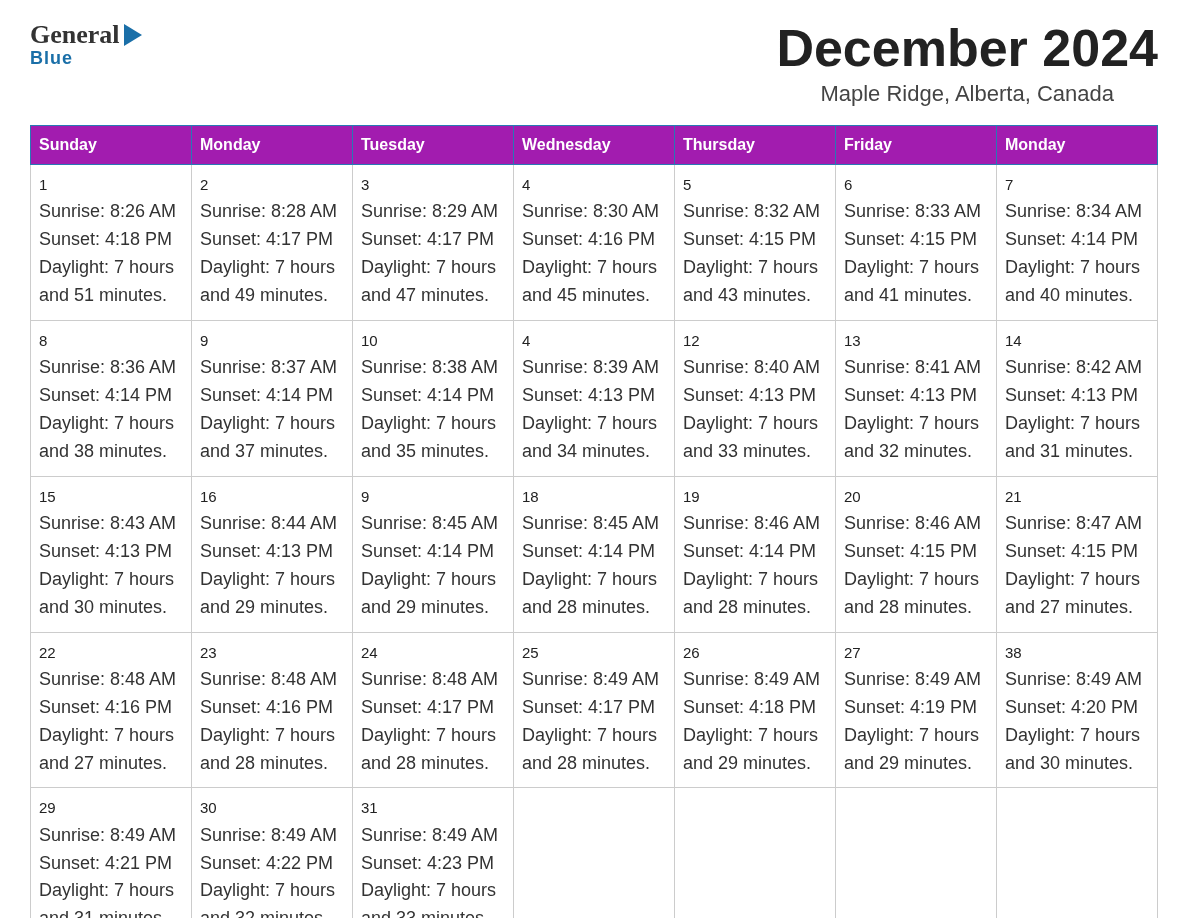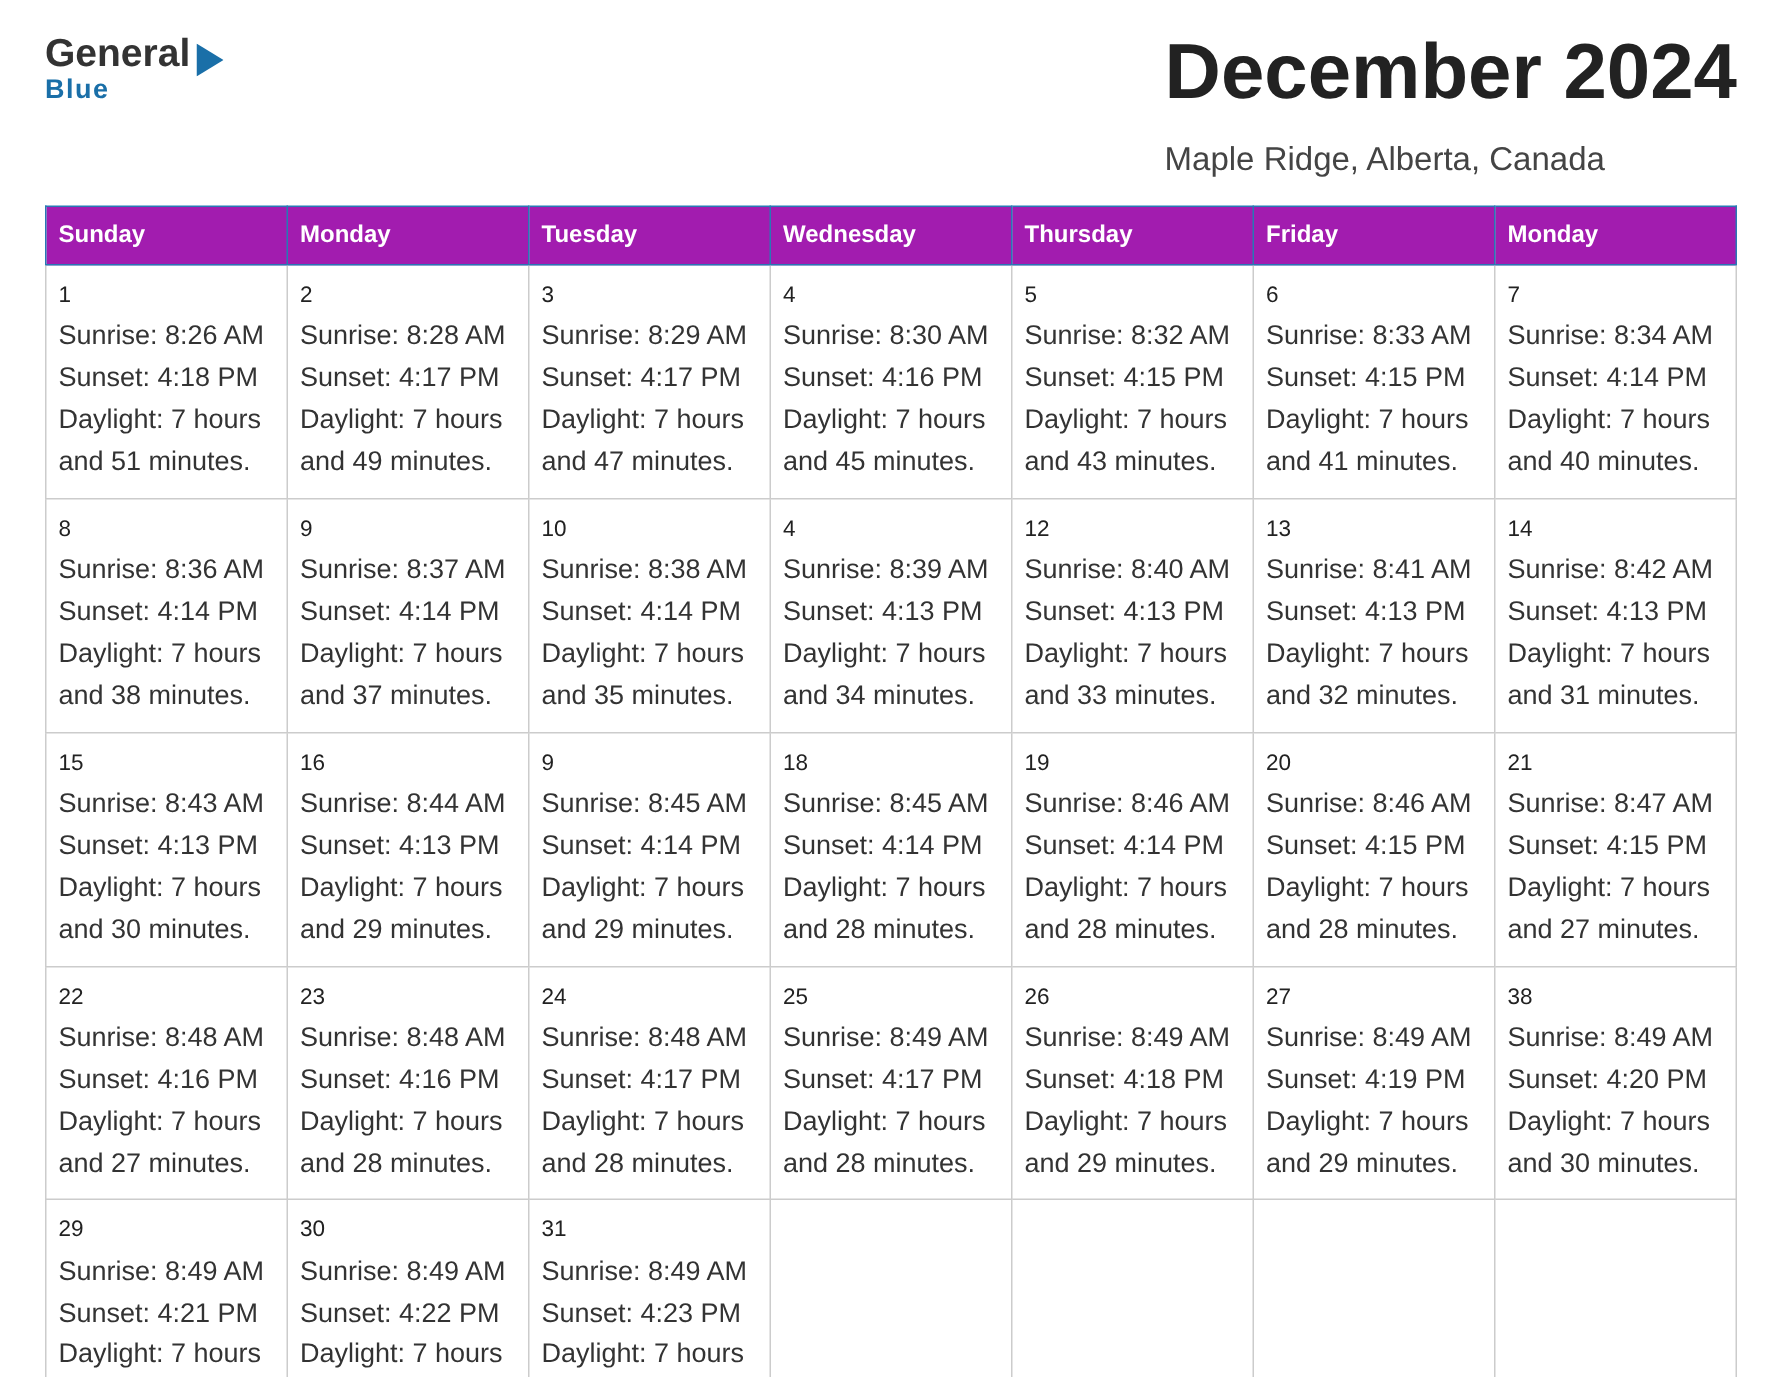--- a/index.html
+++ b/index.html
@@ -23,32 +23,32 @@
       align-items: flex-start;
     }
     .logo-blue-line {
       font-size: 18px;
       color: #1a6fa8;
       font-weight: bold;
       margin-top: -2px;
       letter-spacing: 1px;
     }
     .title-area {
-      text-align: left;
+      text-align: center;
     }
     .month-title {
       font-size: 52px;
       font-weight: bold;
       color: #222;
       line-height: 1.1;
     }
     .location-title {
       font-size: 22px;
       color: #444;
-      margin-top: 16px;
+      margin-top: 4px;
     }
     table {
       width: 100%;
       border-collapse: collapse;
       table-layout: fixed;
     }
     thead th {
       background: #a21caf;
       color: #fff;
       font-size: 16px;
@@ -80,22 +80,23 @@
       background: #fff;
     }
     tbody tr:nth-child(odd) td {
       background: #fff;
     }
     .empty-cell {
       background: #fff;
     }
     .logo-wrapper {
       display: flex;
-      align-items: flex-end;
+      align-items: center;
       gap: 2px;
+      font-family: Liberation Serif, serif;
     }
     .logo-g {
       font-size: 26px;
       font-weight: bold;
       color: #333;
     }
     .logo-icon {
       display: inline-flex;
       flex-direction: column;
       align-items: center;

